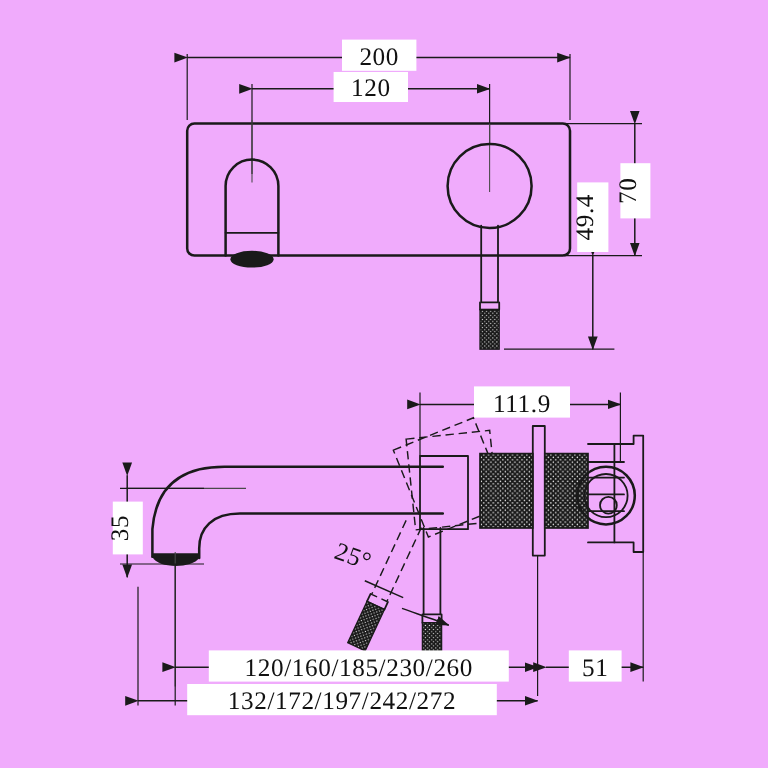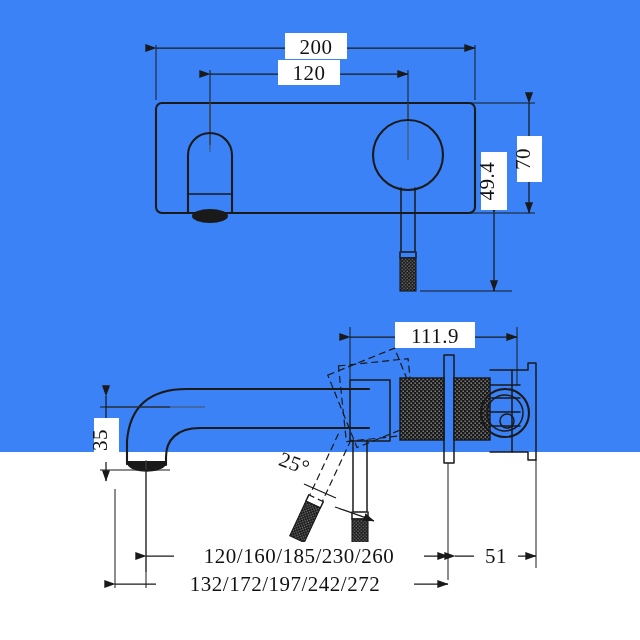--- a/index.html
+++ b/index.html
@@ -9,22 +9,22 @@
   }
   body {
     width: 640px;
     height: 640px;
     overflow: hidden;
     font-family: "Liberation Serif", serif;
   }
   #drawing-root {
     position: relative;
     width: 640px;
-    height: 452px;
-    background: #3b82f6;
+    height: 640px;
+    background: #f0abfc;
   }
   svg#tech-drawing {
     display: block;
     width: 640px;
     height: 640px;
   }
   .dim-text {
     font-family: "Liberation Serif", serif;
     fill: #111111;
     font-size: 21px;

